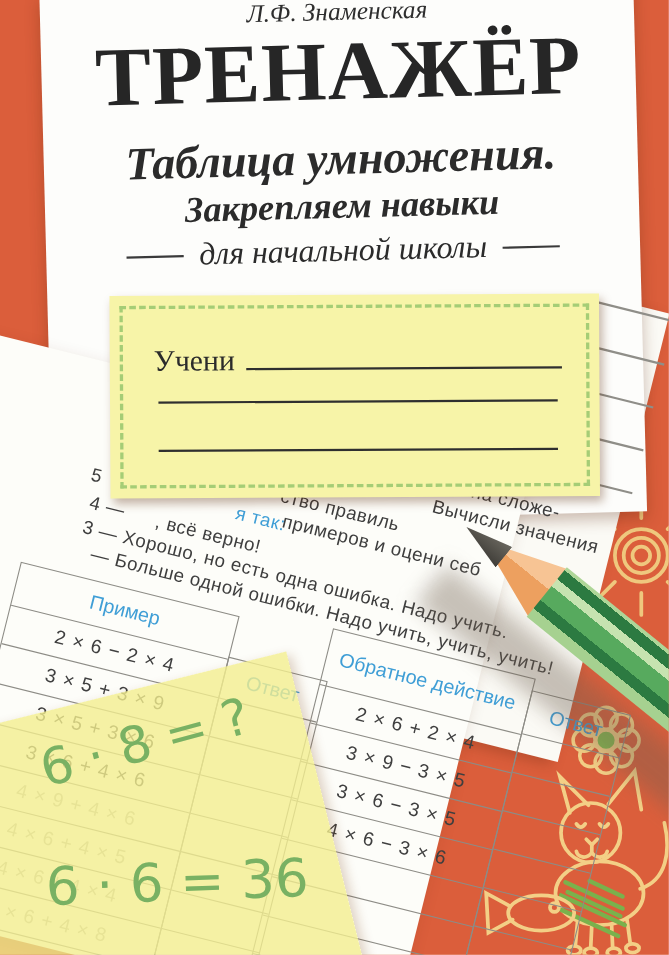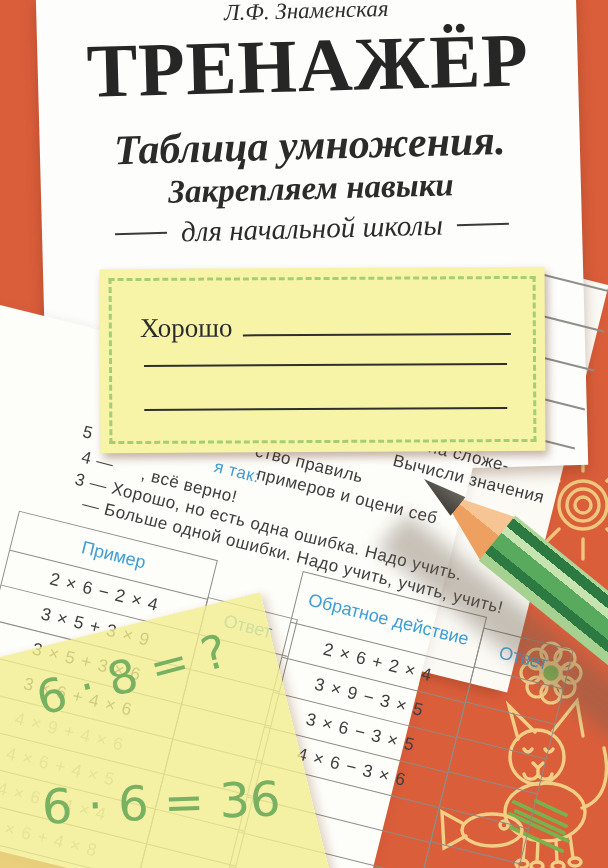--- a/index.html
+++ b/index.html
@@ -241,21 +241,21 @@
       <div class="cell"></div>
       <div class="cell"></div>
     </div>
 </div>
 
 <div class="pencil-shadow"></div>
 
 <div class="note">
   <div class="dashed"></div>
   <div class="row1">
-    <span>Хорошо</span>
+    <span>Учени</span>
     <span class="fill-line"></span>
   </div>
   <div class="line2"></div>
   <div class="line3"></div>
 </div>
 
 <div class="sticky">
   <div class="hw hw1">6 · 8 = ?</div>
   <div class="hw hw2">6 · 6 = 36</div>
 </div>

